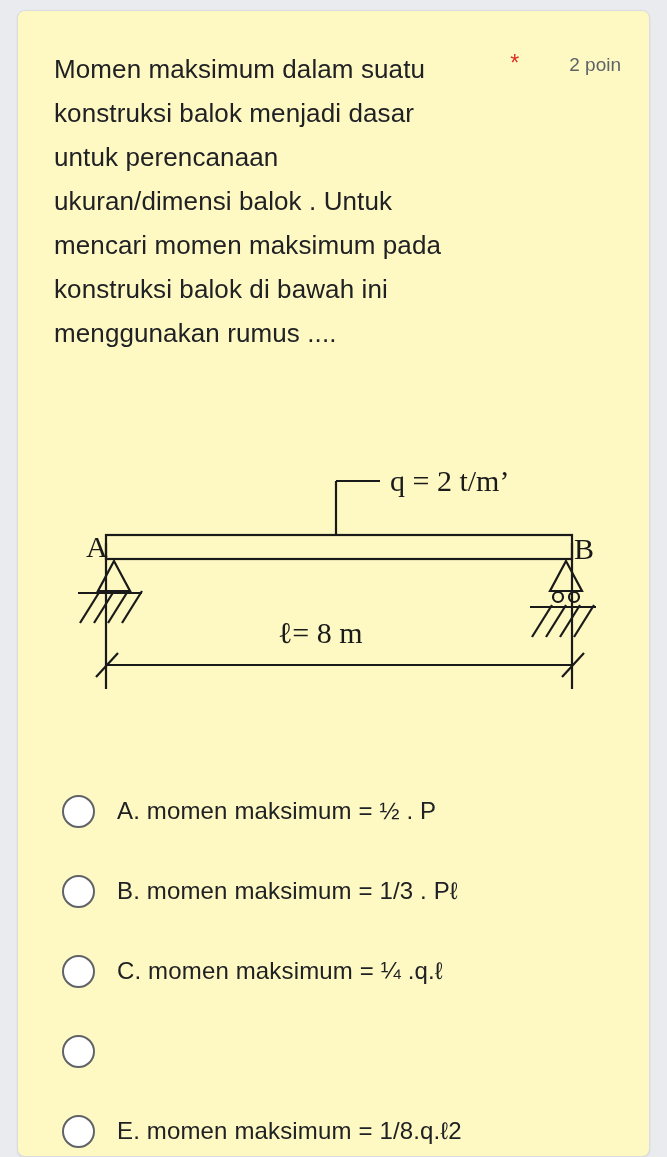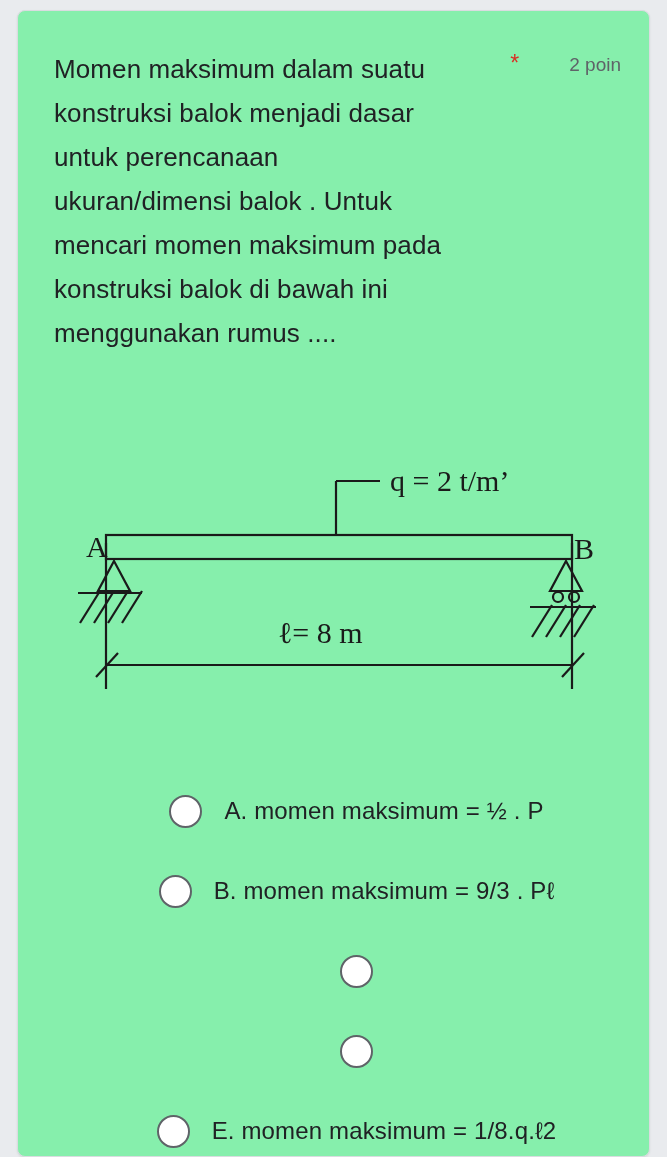--- a/index.html
+++ b/index.html
@@ -17,21 +17,21 @@
     height: 1157px;
     background: #e9ebee;
     overflow: hidden;
   }
   .card {
     position: absolute;
     left: 17px;
     top: 10px;
     width: 633px;
     height: 1147px;
-    background: #86efac;
+    background: #fef9c3;
     border: 1px solid #dadce0;
     border-radius: 8px;
     box-shadow: 0 1px 2px rgba(60,64,67,0.10);
     overflow: hidden;
   }
   .q-header {
     position: relative;
     padding: 36px 30px 0 36px;
   }
   .q-text {
@@ -79,21 +79,20 @@
     left: 0;
     top: 760px;
     width: 633px;
     padding: 0 0 0 44px;
   }
   .option {
     display: flex;
     align-items: center;
     height: 80px;
     gap: 22px;
-    justify-content: center;
   }
   .radio {
     width: 33px;
     height: 33px;
     border: 2px solid #5f6368;
     border-radius: 50%;
     flex: 0 0 auto;
     background: #fff;
   }
   .opt-label {
@@ -158,24 +157,25 @@
       </svg>
     </div>
 
     <div class="options">
       <div class="option">
         <span class="radio"></span>
         <span class="opt-label">A. momen maksimum = ½ . P</span>
       </div>
       <div class="option">
         <span class="radio"></span>
-        <span class="opt-label">B. momen maksimum = 9/3 . Pℓ</span>
+        <span class="opt-label">B. momen maksimum = 1/3 . Pℓ</span>
       </div>
       <div class="option">
         <span class="radio"></span>
+        <span class="opt-label">C. momen maksimum =  ¼ .q.ℓ</span>
       </div>
       <div class="option">
         <span class="radio"></span>
       </div>
       <div class="option">
         <span class="radio"></span>
         <span class="opt-label">E. momen maksimum = 1/8.q.ℓ2</span>
       </div>
     </div>
 

